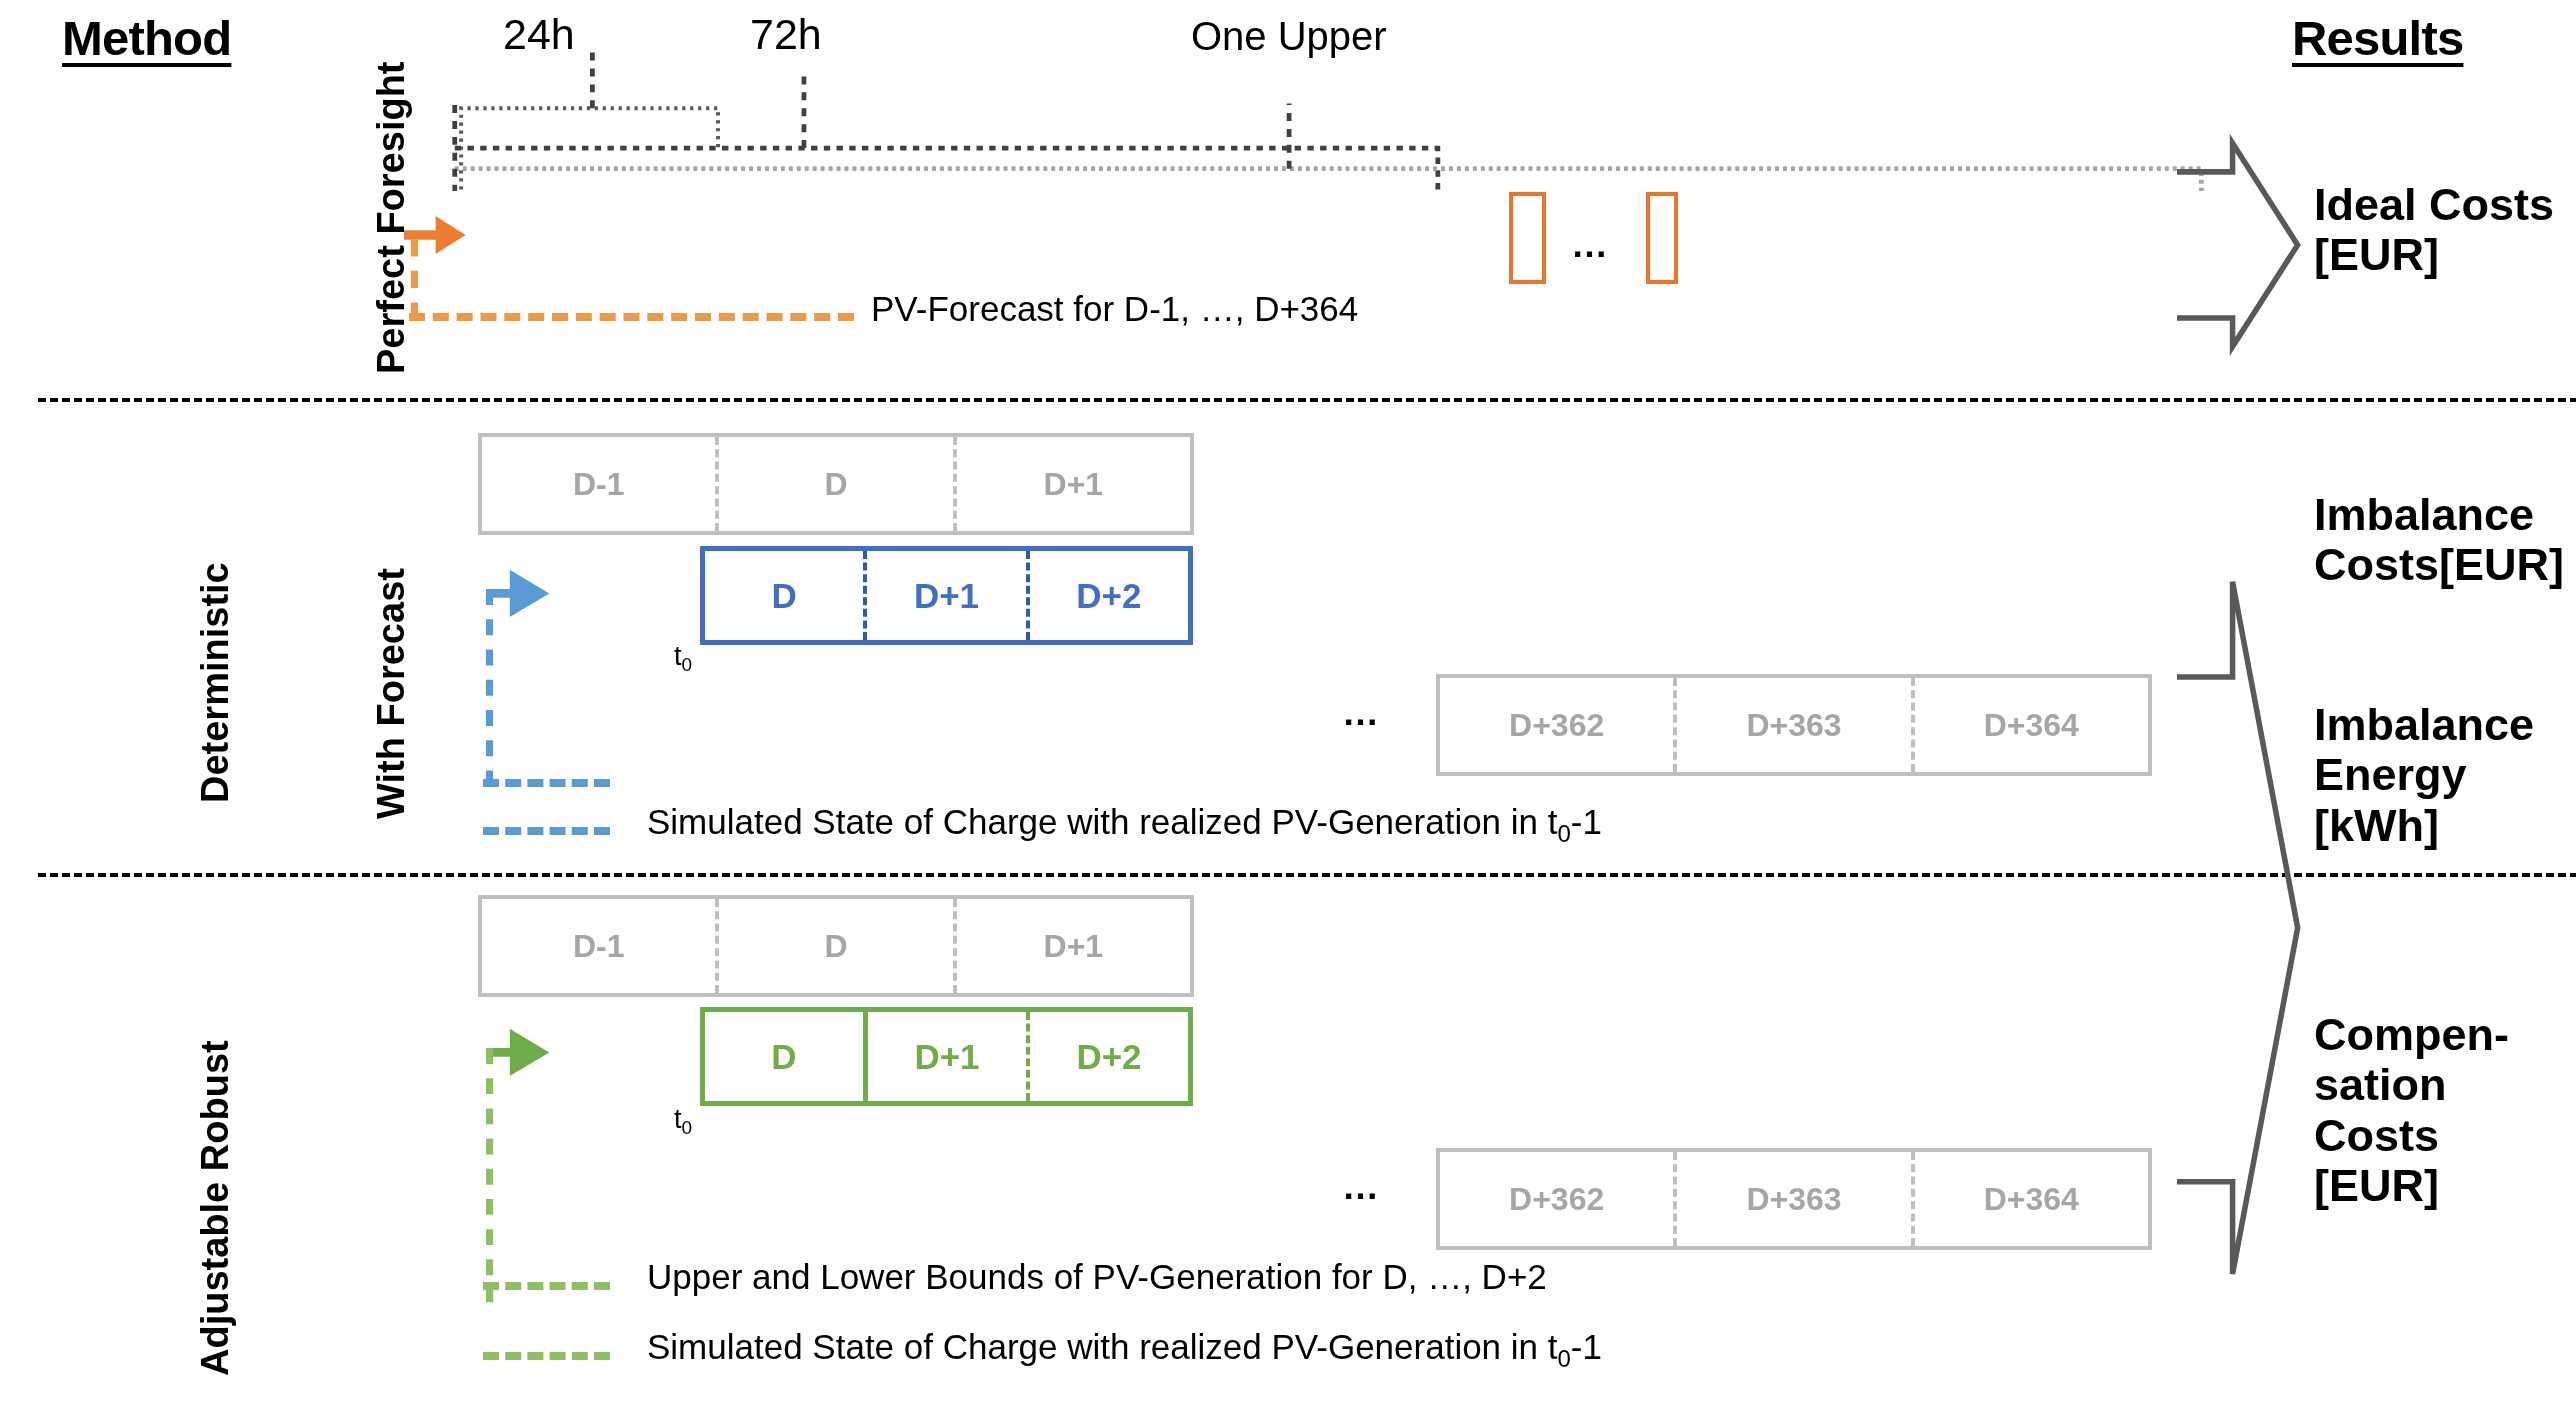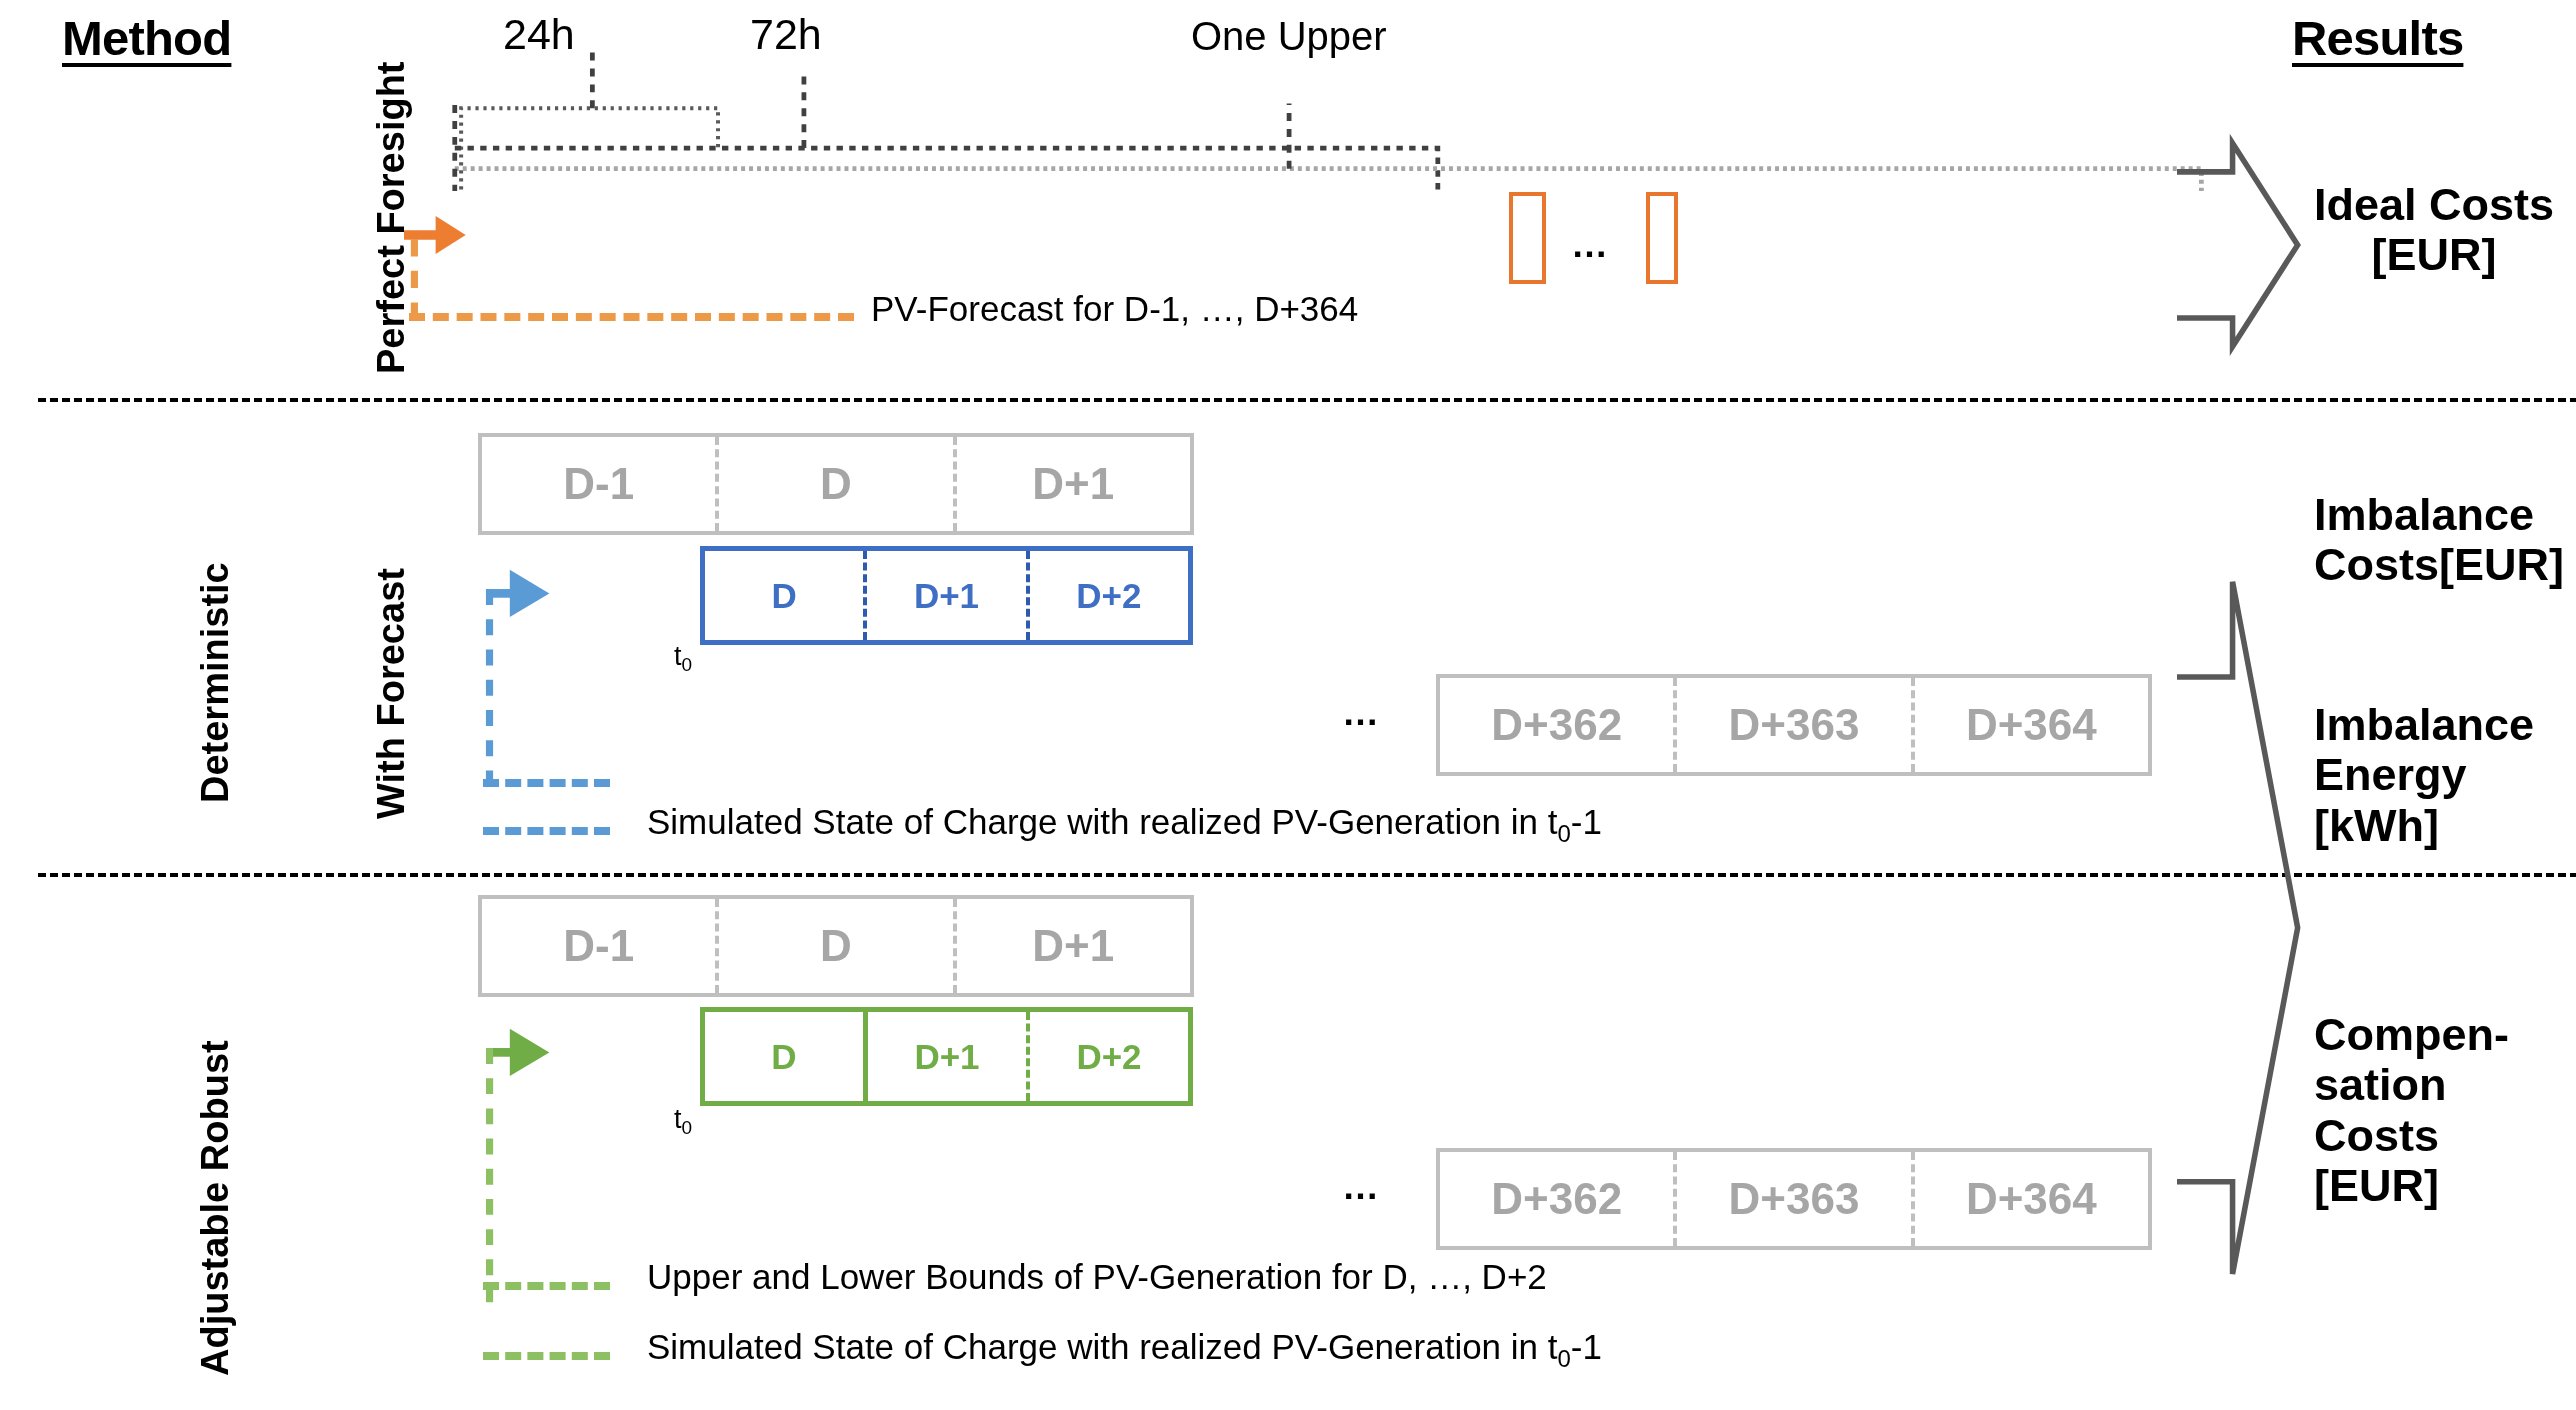--- a/index.html
+++ b/index.html
@@ -22,21 +22,21 @@
   
   .obar{border:4.8px solid #E8762C;background:#fff;box-sizing:border-box;}
   .obar-label{color:#E8762C;font-weight:bold;font-size:33px;white-space:nowrap;}
 
   
   .daybox{box-sizing:border-box;background:#fff;display:flex;}
   .daycell{flex:1;display:flex;align-items:center;justify-content:center;
            box-sizing:border-box;font-weight:bold;white-space:nowrap;}
 
   .grey-box{border:4px solid #BFBFBF;}
-  .grey-box .daycell{color:#A6A6A6;font-size:44px;}
+  .grey-box .daycell{color:#A6A6A6;font-size:32px;}
   .grey-box .daycell + .daycell{border-left:4px dashed #BFBFBF;}
 
   .blue-box{border:5.6px solid #3F6FC4;}
   .blue-box .daycell{color:#3F6FC4;font-size:35px;}
   .blue-box .daycell + .daycell{border-left:4.8px dashed #2F5BAE;}
 
   .green-box{border:5.6px solid #70AD47;}
   .green-box .daycell{color:#70AD47;font-size:35px;}
   .green-box .daycell + .daycell{border-left:4.8px dashed #70AD47;}
   .green-box .daycell.solid-left{border-left:5.6px solid #70AD47;}
@@ -186,21 +186,21 @@
   </div>
 
   <svg class="abs" style="left:2139px;top:143px;" width="127" height="207" viewBox="0 0 160 260">
     <path d="M0 36 L70 36 L70 0 L152 128 L70 256 L70 220 L0 220" fill="none" stroke="#595959" stroke-width="7"></path>
   </svg>
 
   <svg class="abs" style="left:2139px;top:581px;" width="127" height="700" viewBox="0 0 160 880">
     <path d="M0 120 L70 120 L70 0 L152 436 L70 872 L70 756 L0 756" fill="none" stroke="#595959" stroke-width="7"></path>
   </svg>
 
-  <div class="abs res" style="left:2276px;top:180px;text-align:center;">
+  <div class="abs res" style="left:2276px;top:180px;">
     <div>Ideal Costs</div>
     <div>[EUR]</div>
   </div>
 
   <div class="abs res" style="left:2276px;top:490px;">
     <div>Imbalance</div>
     <div>Costs[EUR]</div>
   </div>
 
   <div class="abs res" style="left:2276px;top:700px;">

